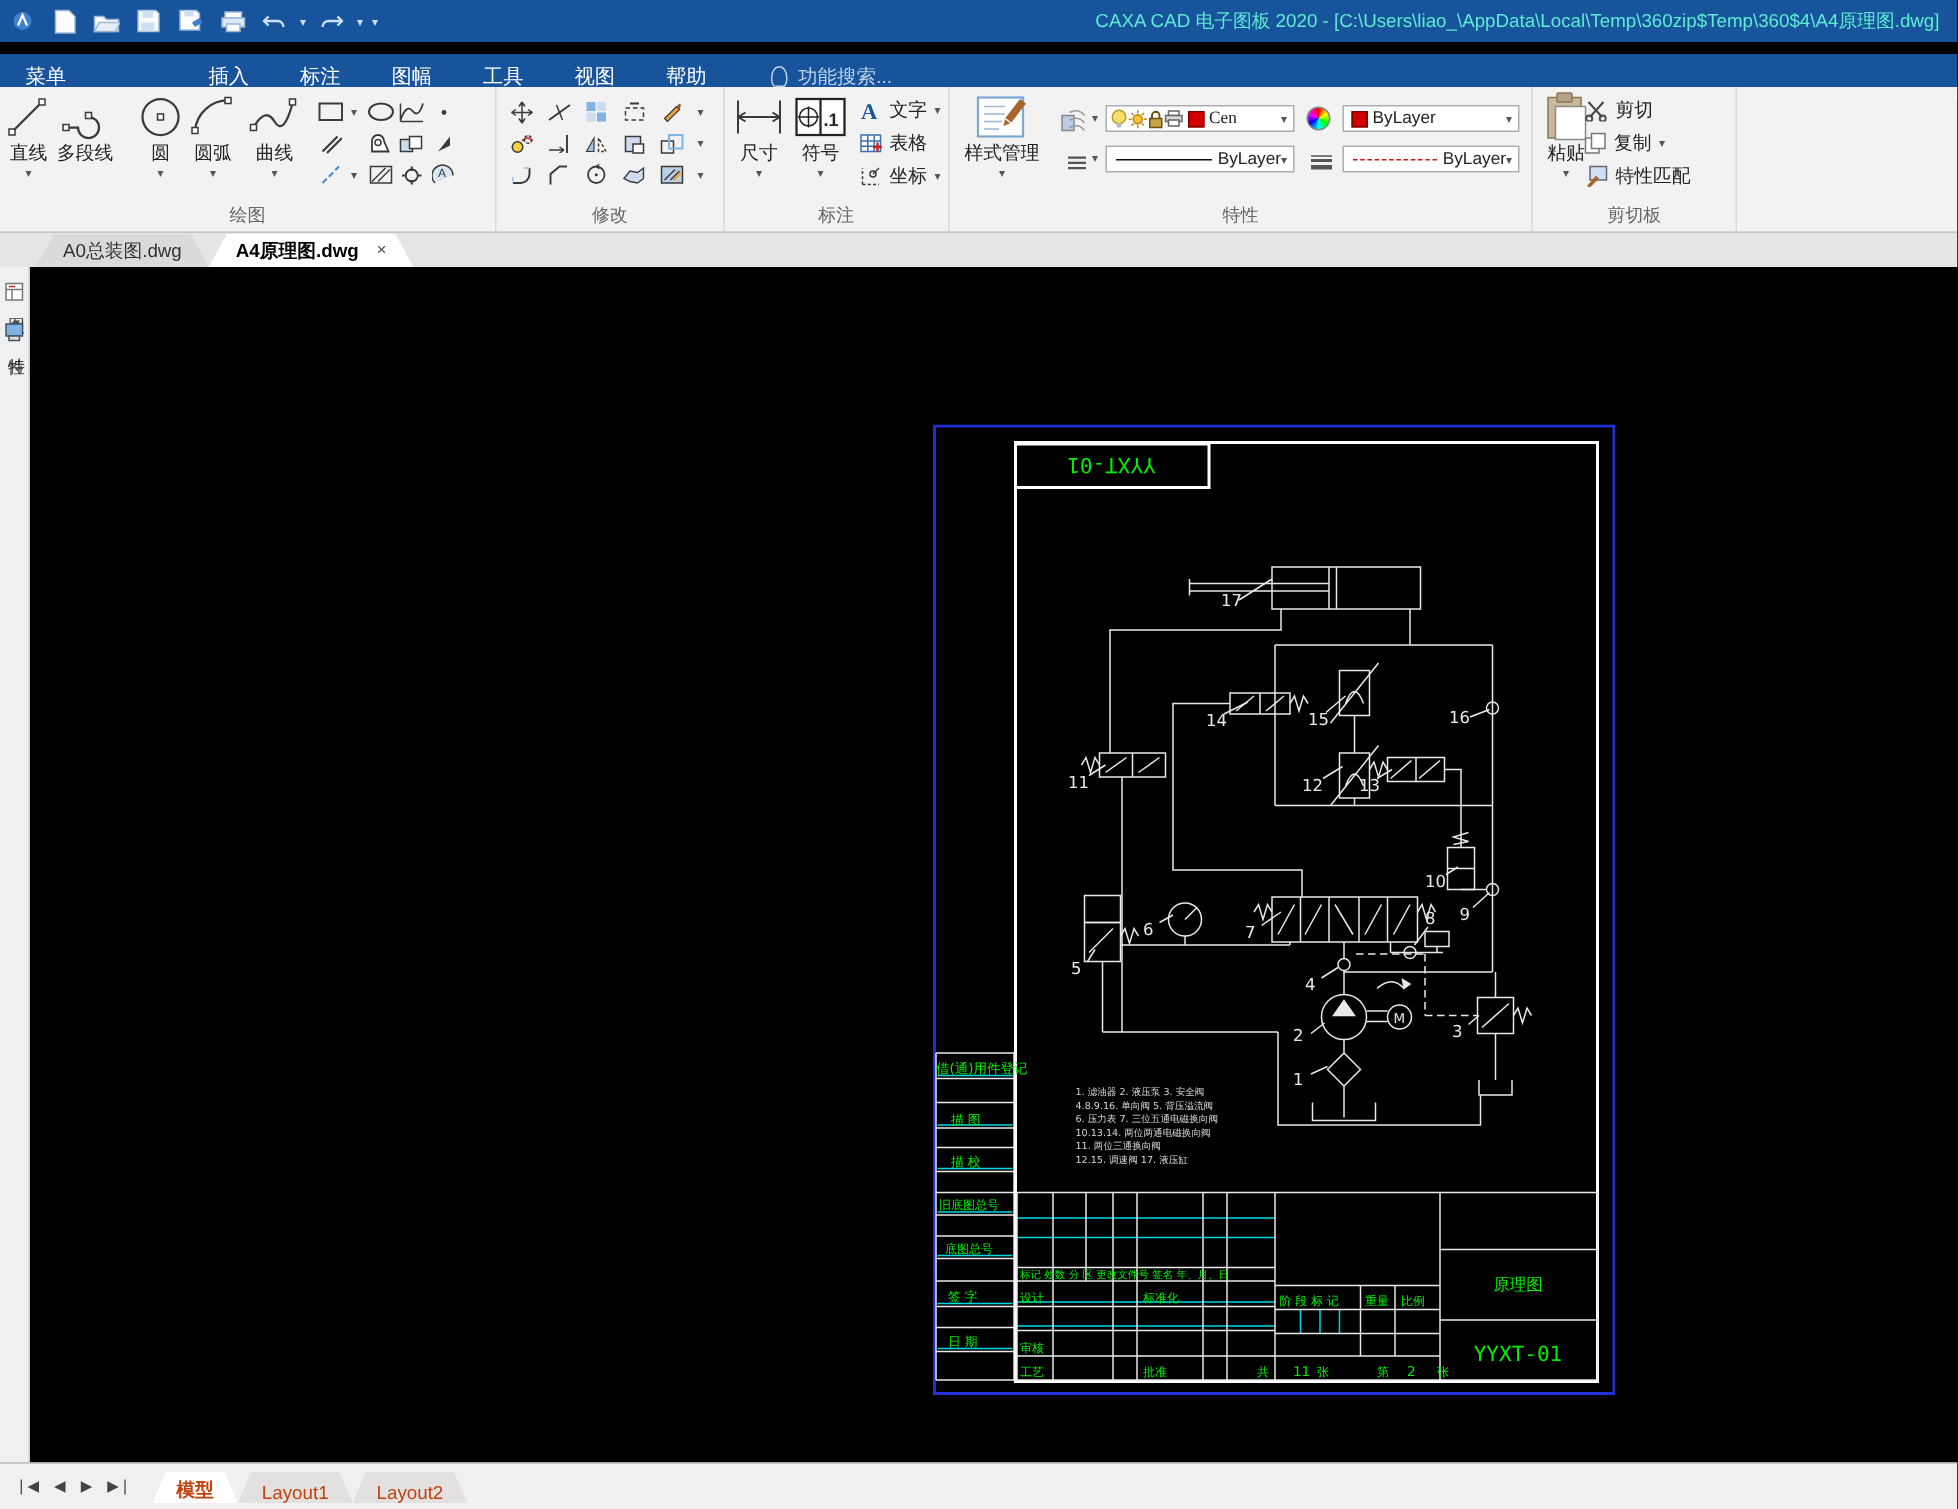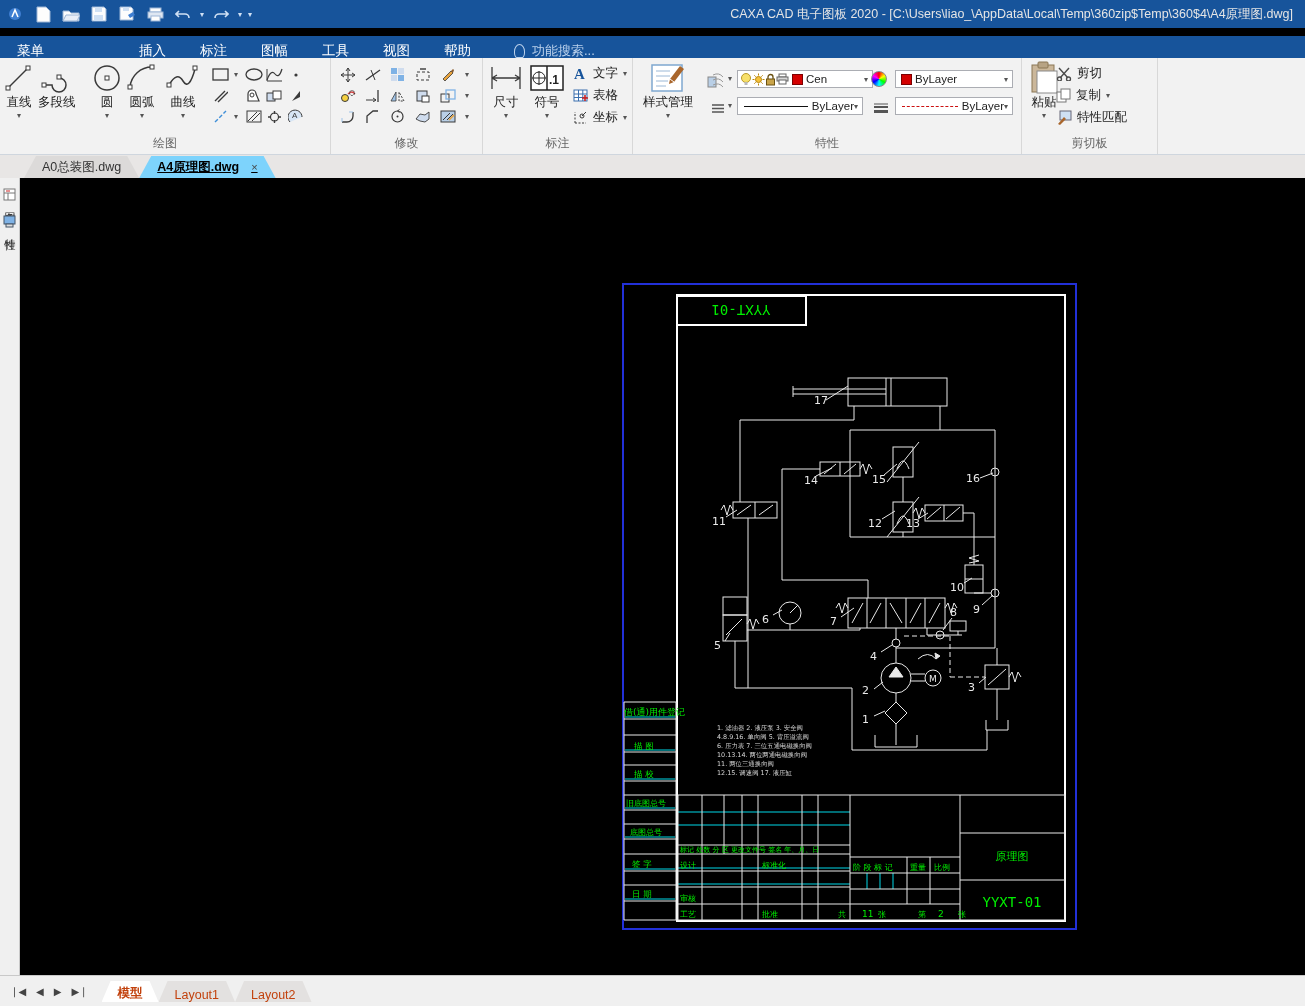--- a/index.html
+++ b/index.html
@@ -8,21 +8,21 @@
   .app { position:relative; width:1305px; height:1006px; }
 
   
   .titlebar { position:absolute; left:0; top:0; width:100%; height:28px;
     background:#17549b; display:flex; align-items:center; color:#e8eef7; }
   .qat { display:flex; align-items:center; gap:6px; padding-left:4px; }
   .qat .qbtn { width:22px; height:20px; display:flex; align-items:center; justify-content:center; }
   .qat svg { display:block; }
   .caret { font-size:8px; color:#cfe0f4; }
   .win-title { position:absolute; right:12px; top:0; height:28px; line-height:28px;
-    font-size:12.5px; color:#e5e5e5; white-space:nowrap;text-align:right; }
+    font-size:12.5px; color:#5eead4; white-space:nowrap;text-align:right; }
 
   
   .menubar { position:absolute; left:0; top:36px; width:100%; height:30px;
     background:#17549b; display:flex; align-items:stretch; }
   .menutab { color:#fff; font-size:13.5px; padding:0 17px; display:flex; align-items:center; cursor:default; }
   .menutab.active { background:#f5f5f5; color:#17549b;margin-top:34px; }
   .searchwrap { display:flex; align-items:center; color:#bcd2ec; font-size:13px; gap:7px; padding-left:26px; }
   .bulb-ic { width:11px; height:15px; border:1.4px solid #bcd2ec; border-radius:50% 50% 40% 40%; position:relative; }
   .bulb-ic::after{ content:""; position:absolute; left:2px; bottom:-4px; width:4px; height:3px; border:1px solid #bcd2ec; }
 
@@ -48,21 +48,21 @@
   .vlabel { display:flex; align-items:center; font-size:12.5px; color:#222; gap:5px; }
   .stack { position:absolute; display:flex; flex-direction:column; gap:5px; }
   .linesample { flex:1; height:0; border-top:1.6px solid #111; margin:0 4px; }
   .linesample.reddash { border-top:1.8px dashed #cc1111; }
 
   
   .doctabs { position:absolute; left:0; top:155px; width:100%; height:23px; background:#e8e6e5;
     display:flex; align-items:flex-end; padding-left:24px; }
   .dtab { height:22px; display:flex; align-items:center; padding:0 18px; font-size:12.5px; color:#333;
     clip-path:polygon(12px 0, calc(100% - 12px) 0, 100% 100%, 0 100%); background:#dcdad9; }
-  .dtab.active { background:#7dd3fc; font-weight:bold; color:#000;text-decoration:underline; }
+  .dtab.active { background:#ffffff; font-weight:bold; color:#000; }
   .dtab .closex { margin-left:12px; font-size:11px; color:#444; font-weight:normal; }
 
   
   .main { position:absolute; left:0; top:178px; width:100%; height:797px; background:#000; }
   .sidestrip { position:absolute; left:0; top:0; width:20px; height:100%; background:#f0f0f0;
     border-right:1px solid #c9c9c9; }
   .sidetab { display:flex; flex-direction:column; align-items:center; padding-top:4px; margin-top:6px; color:#333; }
   .sidetab .vtext { writing-mode:vertical-rl; font-size:11px; letter-spacing:1px; margin-top:2px; }
   .canvas { position:absolute; left:20px; top:0; width:1285px; height:797px; background:#000; }
   .sheet-svg { position:absolute; left:602px; top:105px; }
@@ -451,21 +451,21 @@
           <span class="bcaret">▾</span>
       </div>
       <span class="sicon" style="position:absolute;left:72px;top:12px;">
           <svg width="18" height="17">
             <rect x="1" y="5" width="8" height="10" fill="#b9cfe6" stroke="#888"></rect>
             <path d="M6,3 q6,-3 10,2 M6,8 q6,-3 10,2 M6,13 q6,-3 10,2" stroke="#999" fill="none"></path>
           </svg>
         </span>
         <span class="scaret" style="position:absolute;left:92px;top:16px;">▾</span>
 
-      <div class="combo" style="left:104px;top:12px;width:136px;">
+      <div class="combo" style="left:104px;top:12px;width:126px;font-family:Liberation Serif, serif;">
         <svg width="12" height="14">
             <circle cx="6" cy="6" r="4.5" fill="#f7e06a" stroke="#b99a2a"></circle>
             <rect x="4.5" y="10" width="3" height="3" fill="#b9b9b9"></rect>
           </svg>
         <svg width="13" height="13">
             <circle cx="6.5" cy="6.5" r="3" fill="#f5c23c" stroke="#b9860a"></circle>
             <path d="M6.5,0.5 v2 M6.5,10.5 v2 M0.5,6.5 h2 M10.5,6.5 h2 M2.3,2.3 l1.4,1.4 M9.3,9.3 l1.4,1.4 M10.7,2.3 L9.3,3.7 M3.7,9.3 L2.3,10.7" stroke="#b9860a"></path>
           </svg>
         <svg width="11" height="13">
             <rect x="1.5" y="6" width="8" height="6" fill="#c9a44a" stroke="#6a5112"></rect>

